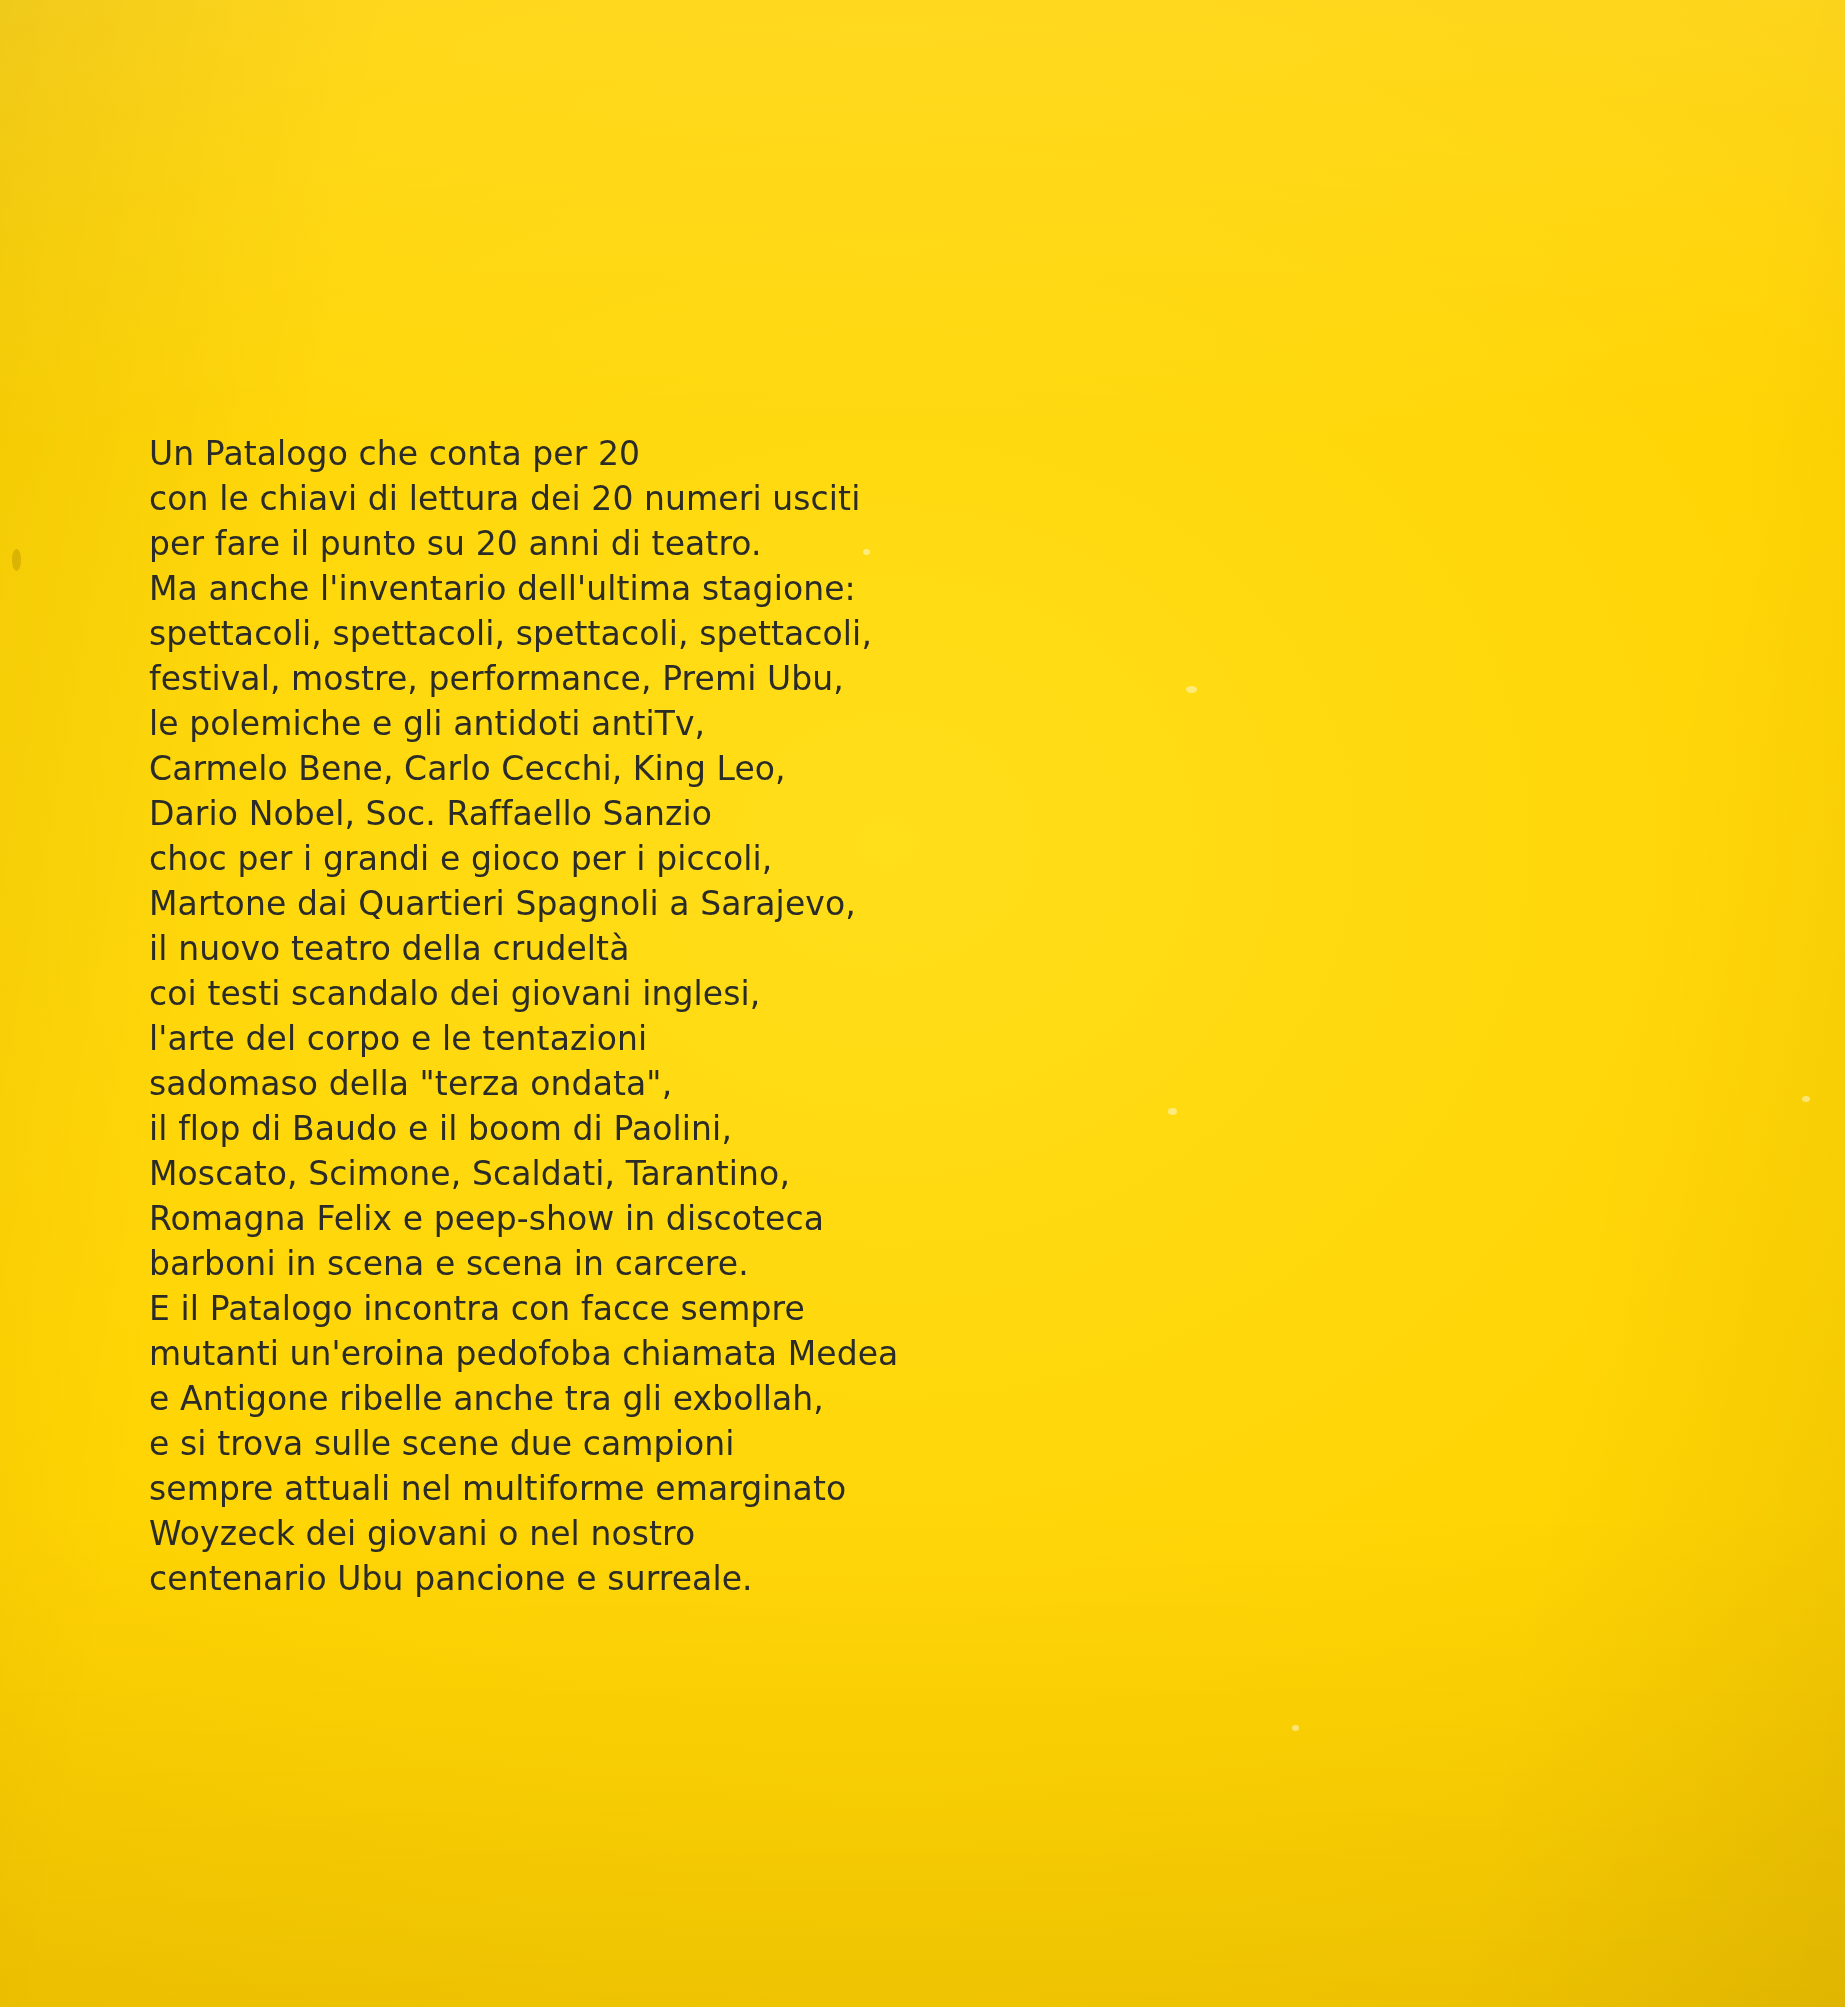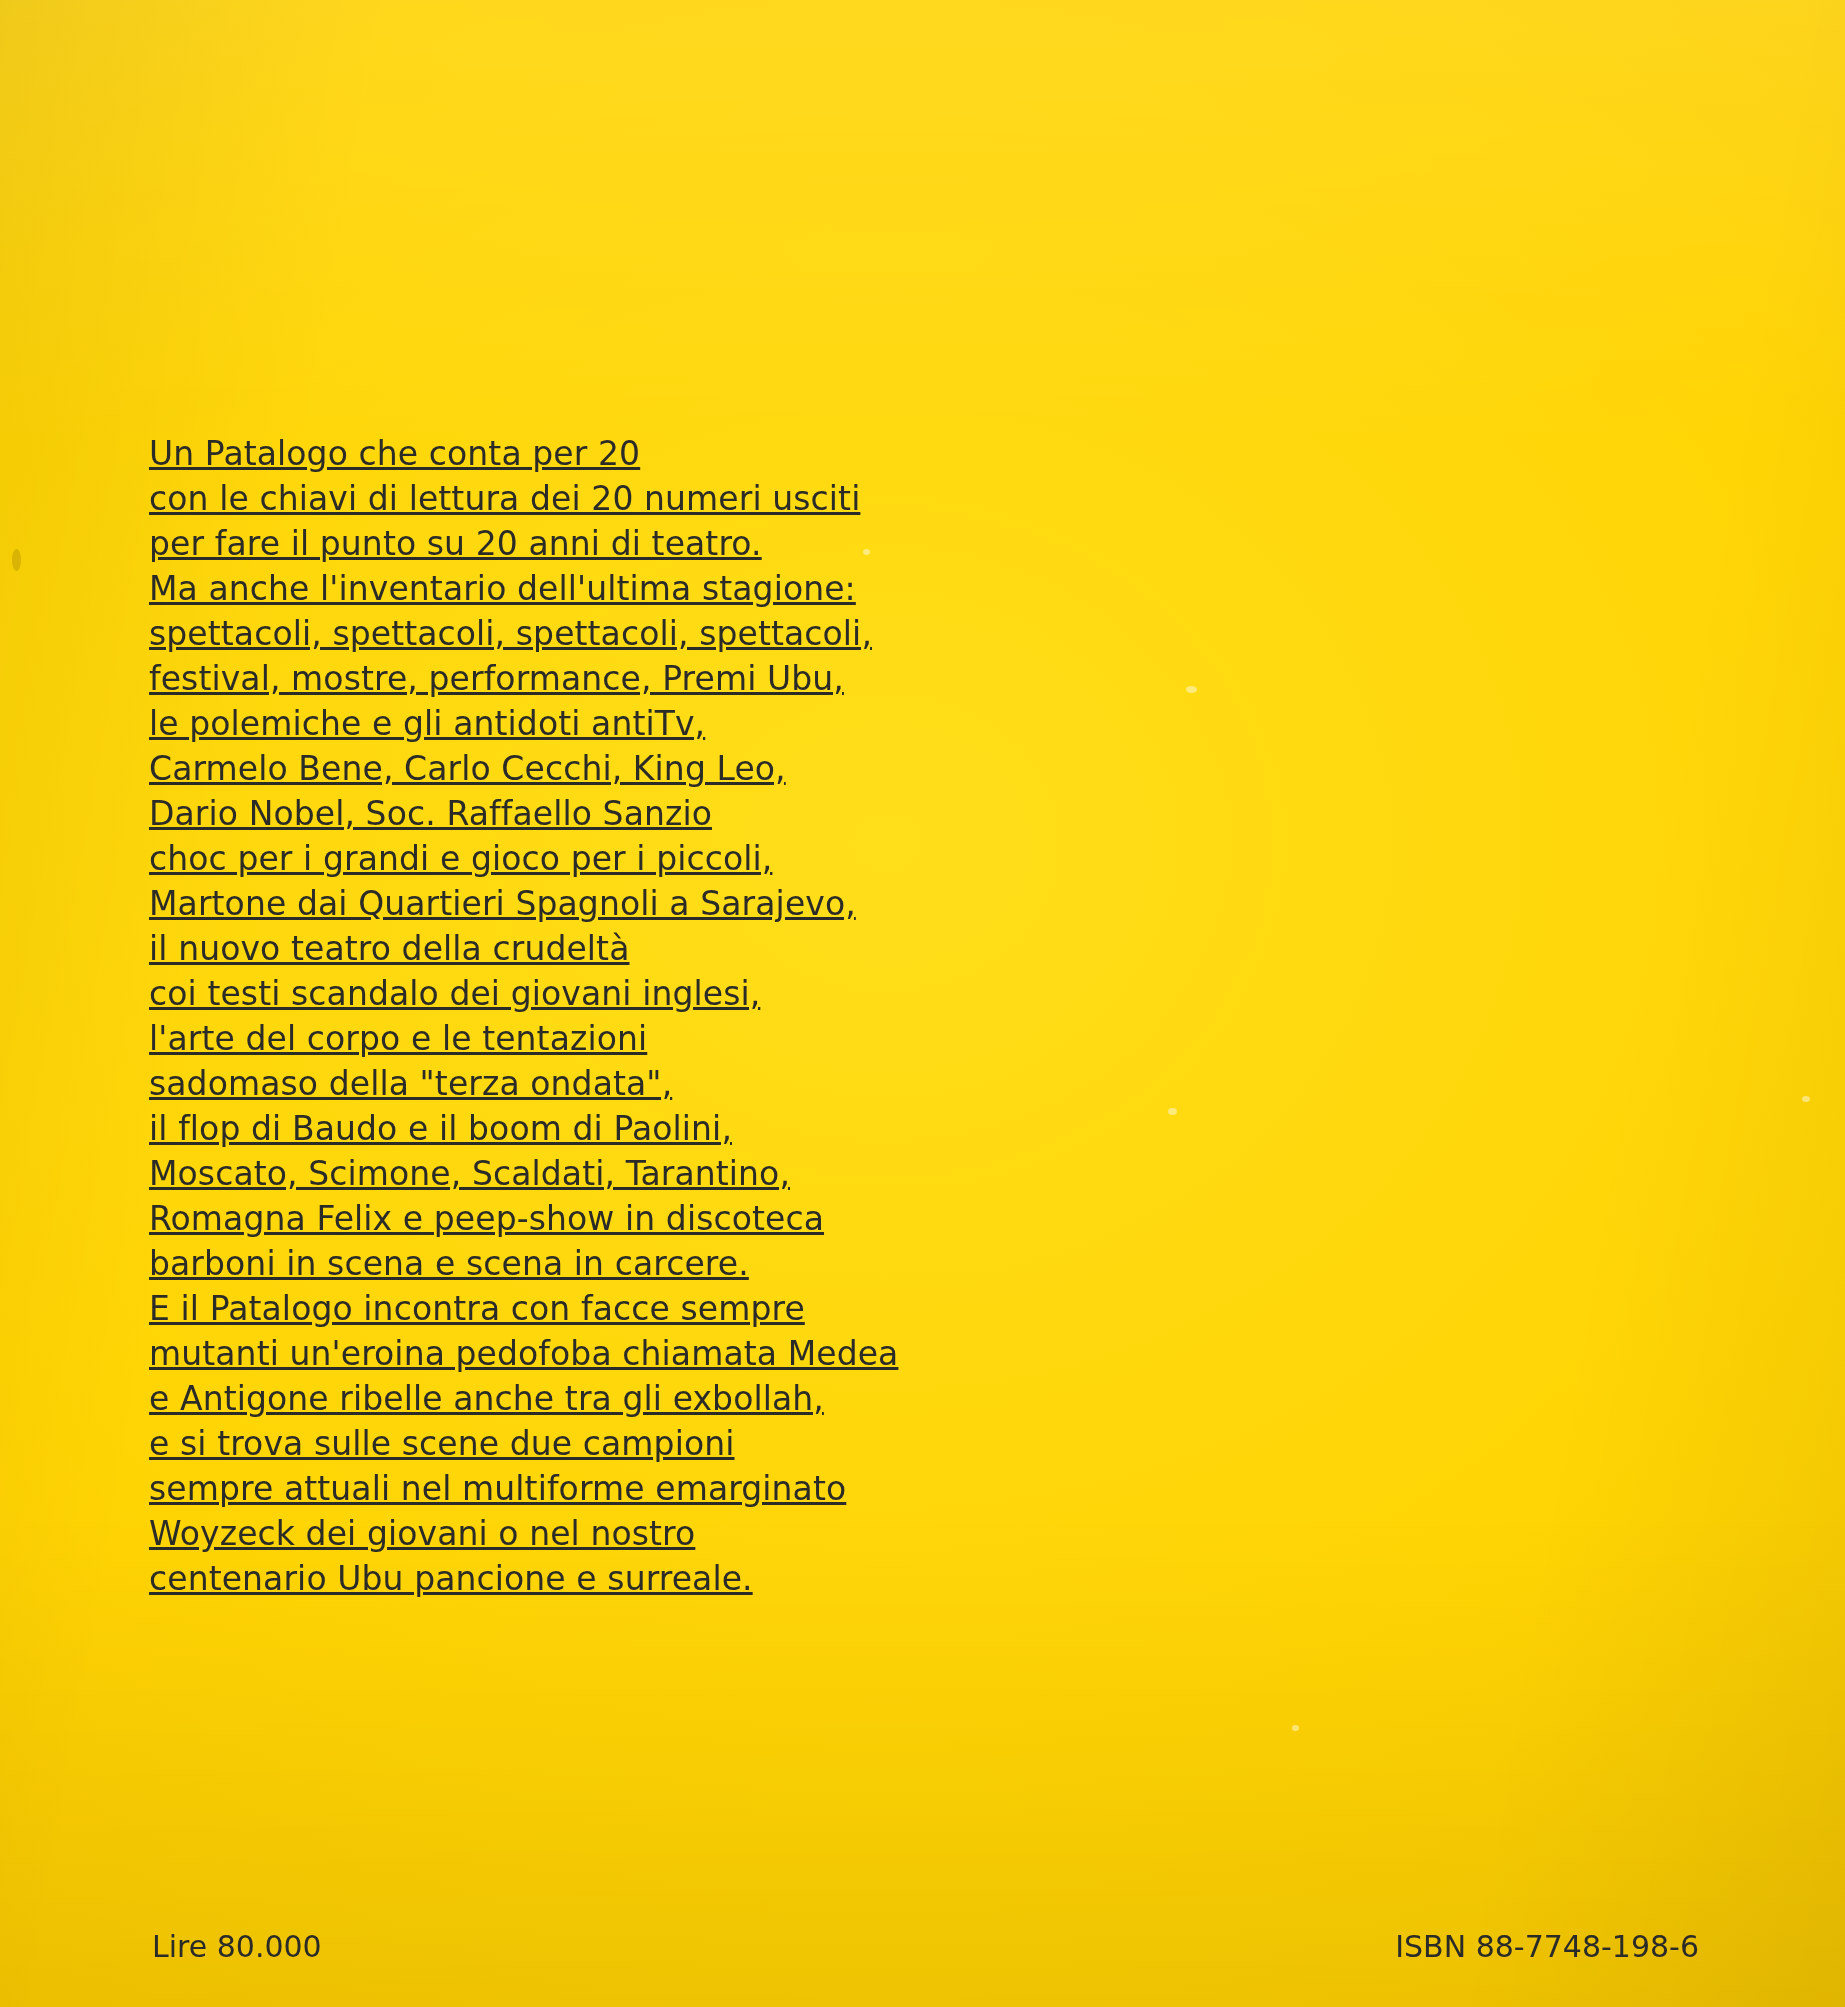--- a/index.html
+++ b/index.html
@@ -44,21 +44,20 @@
   .blurb {
     position: absolute;
     left: 149px;
     top: 431px;
     width: 1157px;
     color: #2b2b28;
     font-size: 33px;
     line-height: 45px;
     letter-spacing: 0.1px;
     white-space: pre-wrap;
-    text-decoration: underline;
   }
 
   .footer {
     position: absolute;
     left: 0;
     right: 0;
     bottom: 41px;
     height: 45px;
   }
   .price {
@@ -110,19 +109,15 @@
 Romagna Felix e peep-show in discoteca
 barboni in scena e scena in carcere.
 E il Patalogo incontra con facce sempre
 mutanti un'eroina pedofoba chiamata Medea
 e Antigone ribelle anche tra gli exbollah,
 e si trova sulle scene due campioni
 sempre attuali nel multiforme emarginato
 Woyzeck dei giovani o nel nostro
 centenario Ubu pancione e surreale.</div>
 
-  <div class="footer">
-    <div class="price">Lire 80.000</div>
-    <div class="isbn">ISBN 88-7748-198-6</div>
-  </div>
 
 </div>
 
 
 </body></html>

